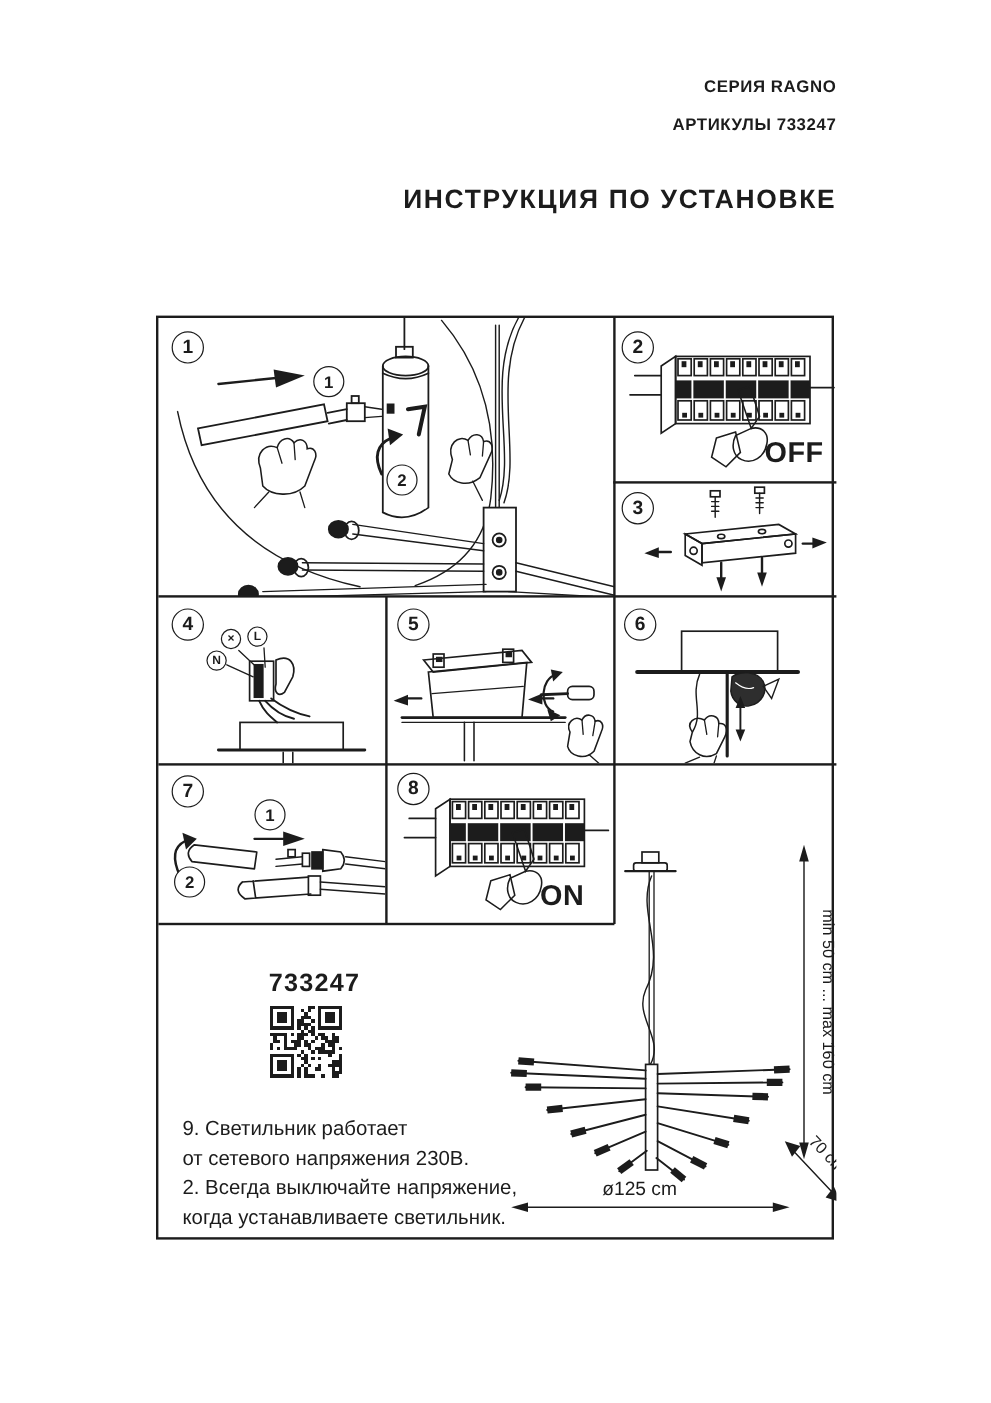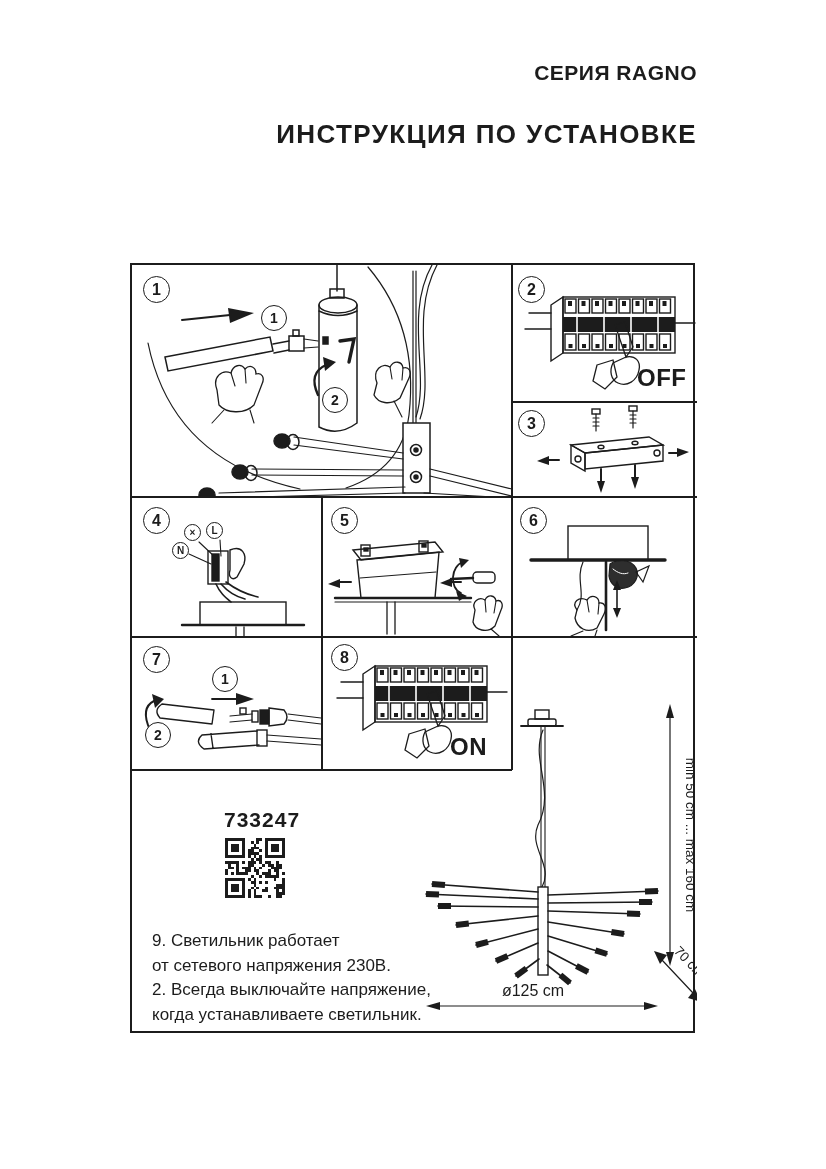--- a/index.html
+++ b/index.html
@@ -1,21 +1,21 @@
 <!DOCTYPE html>
 <html><head>
 <meta charset="utf-8">
 <style>
   html,body{margin:0;padding:0;background:#fff;}
   .sheet{position:relative;width:826px;height:1169px;background:#fff;overflow:hidden;
          font-family:"Liberation Sans", sans-serif;color:#1c1c1c;}
   
   .hdr{position:absolute;top:57px;right:129px;text-align:right;}
-  .hdr .t{font-size:21px;font-weight:bold;line-height:31px;letter-spacing:.5px;}
-  .hdr .s{font-size:26px;font-weight:bold;line-height:27px;letter-spacing:1.4px;margin-top:33px;}
+  .hdr .t{font-size:14px;font-weight:bold;line-height:31px;letter-spacing:.5px;}
+  .hdr .s{font-size:22px;font-weight:bold;line-height:27px;letter-spacing:1.4px;margin-top:33px;}
   
   .block{position:absolute;left:130px;top:263px;width:565px;height:770px;
          border:2px solid #1c1c1c;box-sizing:border-box;}
   .gl{position:absolute;background:#1c1c1c;}
   .panel{position:absolute;}
   .block svg{color:#1c1c1c;display:block;}
   
   .numc{position:absolute;width:27px;height:27px;border:1.7px solid #1c1c1c;border-radius:50%;
         background:#fff;display:flex;align-items:center;justify-content:center;
         font-size:16px;font-weight:bold;box-sizing:border-box;}
@@ -32,20 +32,21 @@
   .notes div{white-space:nowrap;}
   svg text{font-family:"Liberation Sans", sans-serif;fill:#1c1c1c;}
 </style>
 </head>
 <body>
 
 <div class="sheet">
 
   <div class="hdr">
     <div class="t">СЕРИЯ RAGNO</div>
+    <div class="t">АРТИКУЛЫ 733247</div>
     <div class="s">ИНСТРУКЦИЯ ПО УСТАНОВКЕ</div>
   </div>
 
   <div class="block">
 
     <div class="gl" style="left:379px;top:0;width:1.7px;height:505px;"></div>
     <div class="gl" style="left:189px;top:232px;width:1.7px;height:273px;"></div>
     <div class="gl" style="left:0;top:231px;width:565px;height:1.7px;"></div>
     <div class="gl" style="left:0;top:371px;width:565px;height:1.7px;"></div>
     <div class="gl" style="left:379px;top:136px;width:186px;height:1.7px;"></div>

